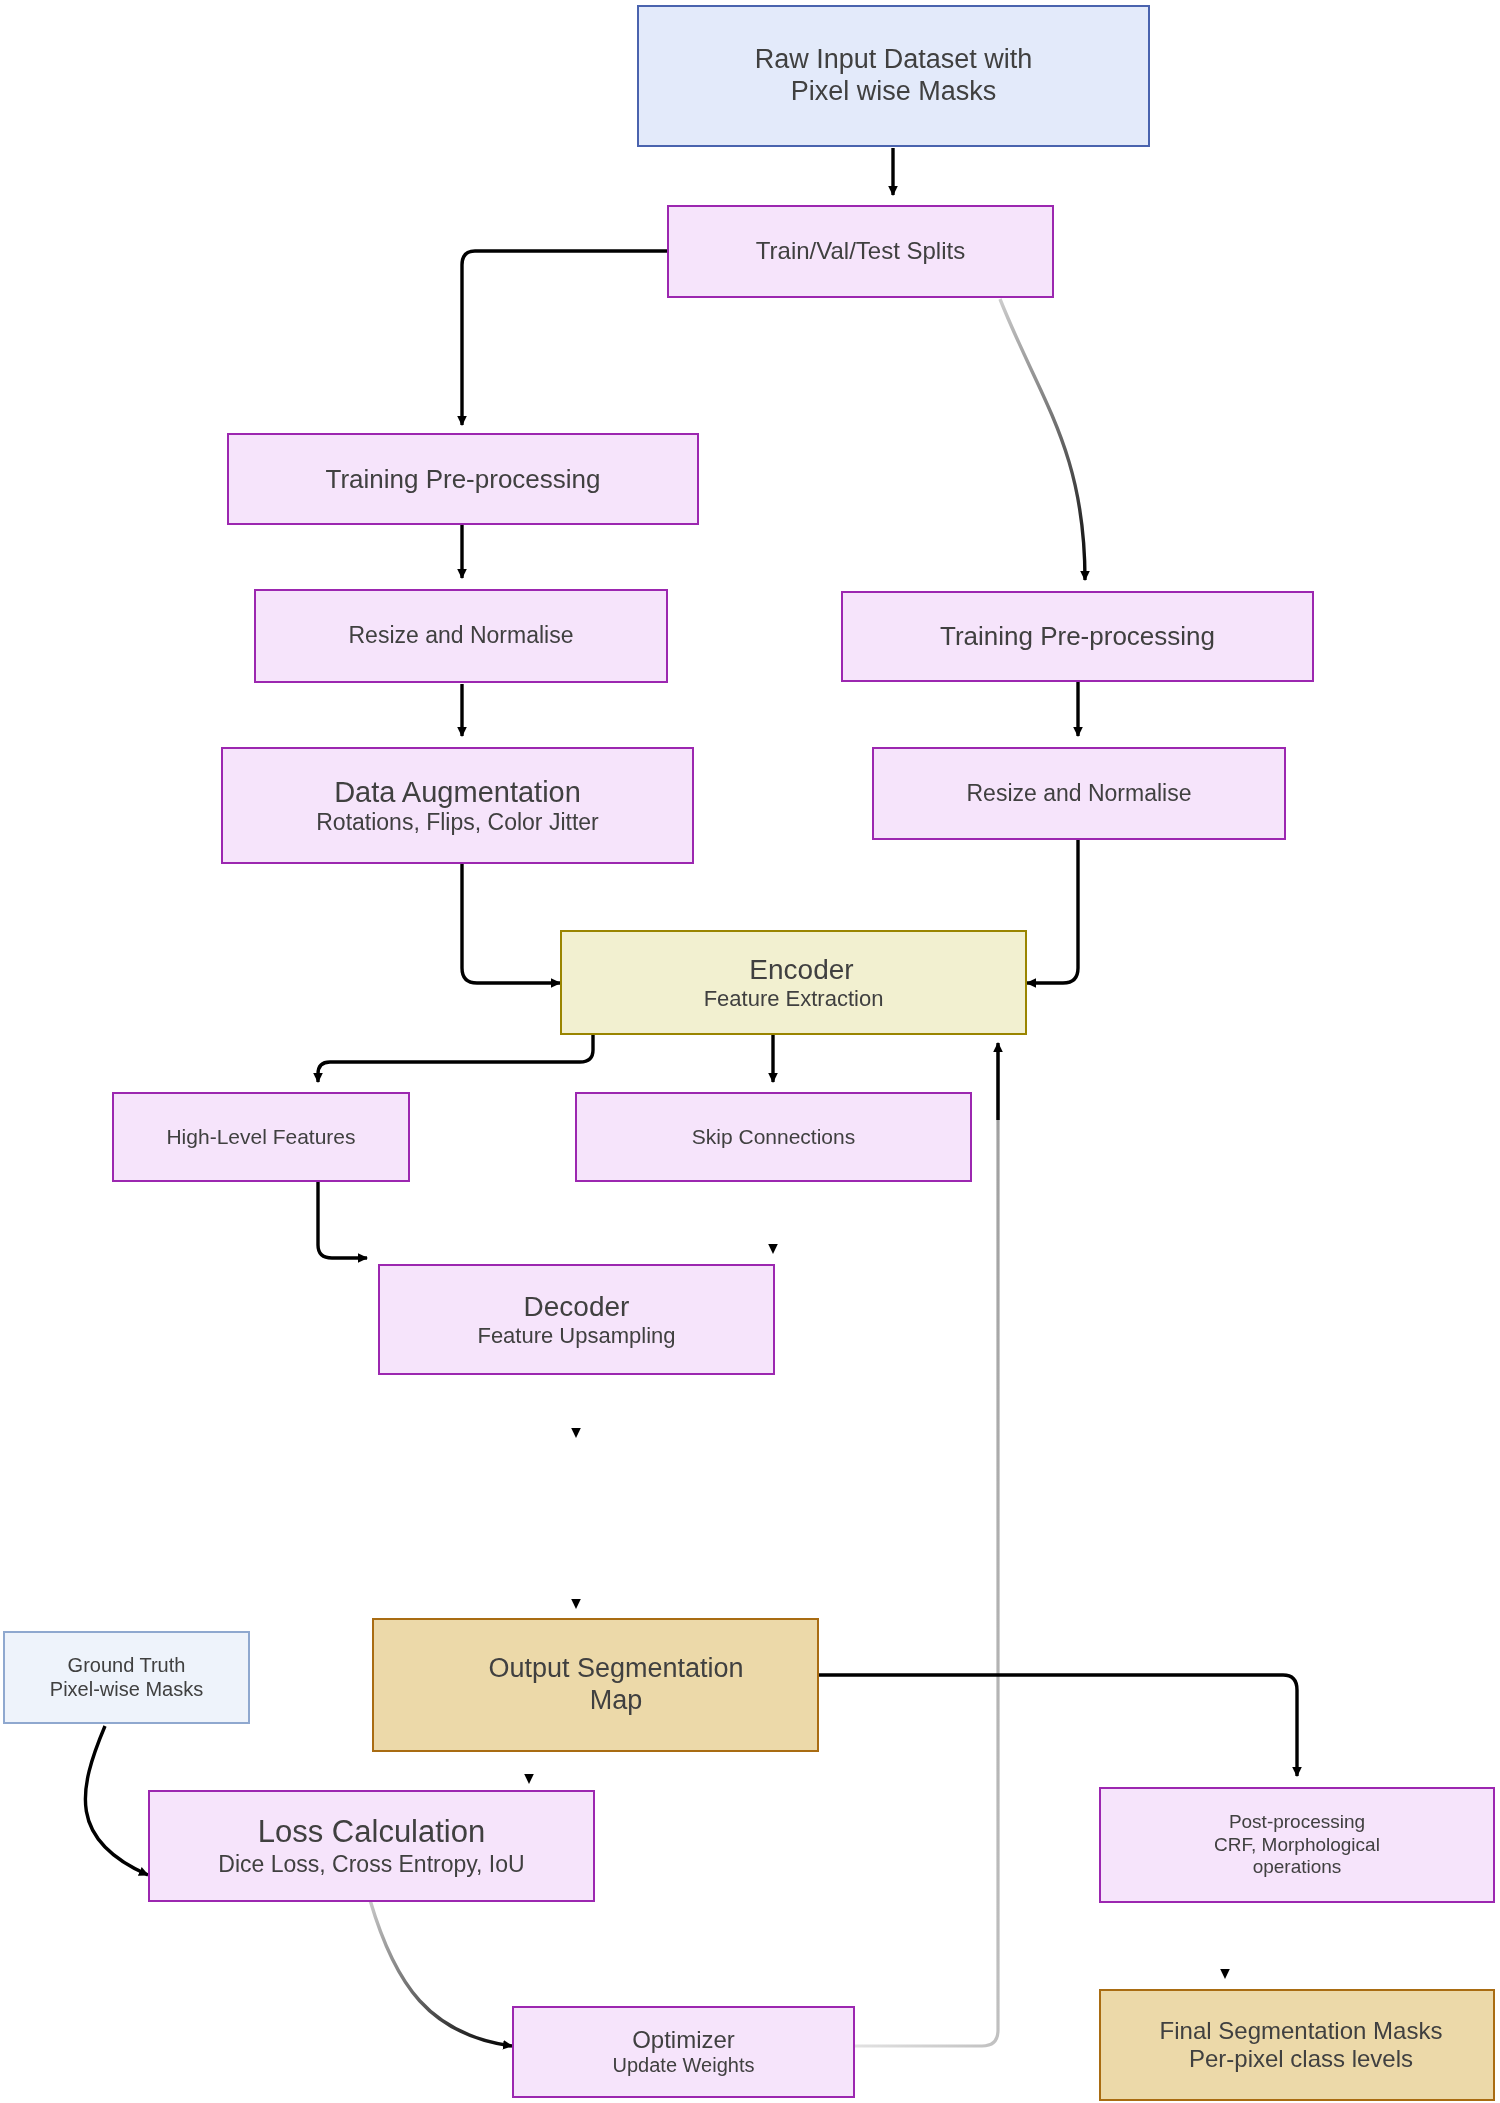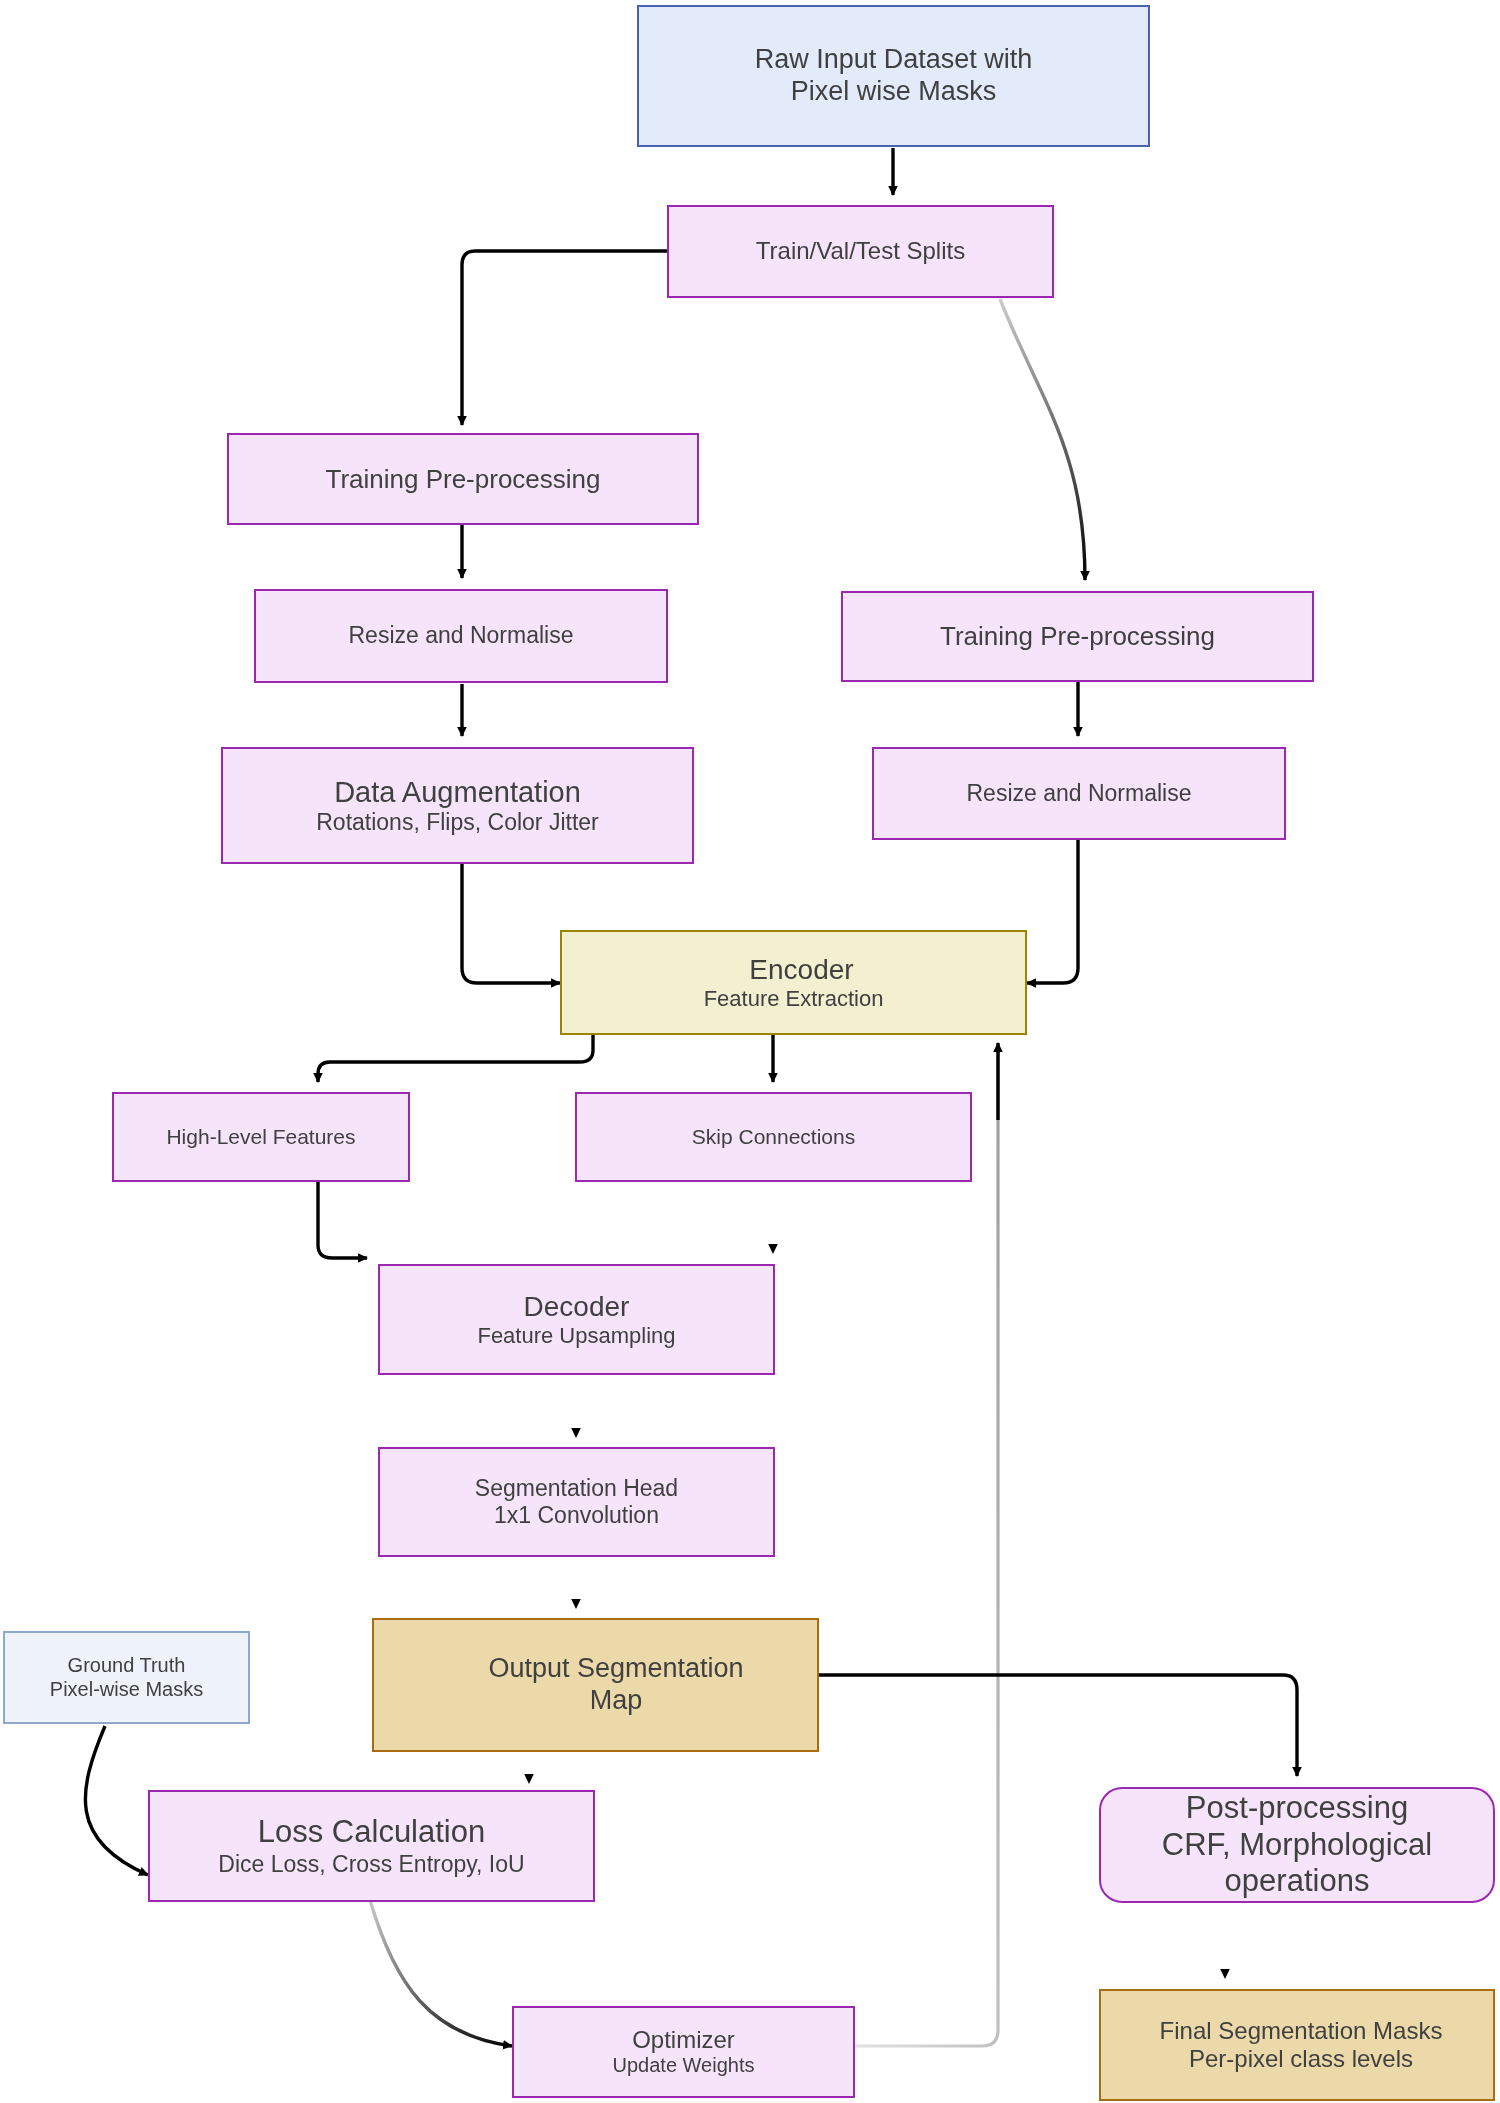--- a/index.html
+++ b/index.html
@@ -163,24 +163,20 @@
 
   <div class="node v-purple" style="left:575px; top:1092px; width:397px; height:90px; font-size:21px;">
     <span class="t1">Skip Connections</span>
   </div>
 
   <div class="node v-purple" style="left:378px; top:1264px; width:397px; height:111px; font-size:22px;">
     <span class="t1" style="font-size:28px;">Decoder</span>
     <span class="t2">Feature Upsampling</span>
   </div>
 
-  <div class="node v-purple" style="left:378px; top:1447px; width:397px; height:110px; font-size:23px;">
-    <span class="t1">Segmentation Head</span>
-    <span class="t2">1x1 Convolution</span>
-  </div>
 
   <div class="node v-tan" style="left:372px; top:1618px; width:447px; height:134px; font-size:27px;padding-left:41px;">
     <span class="t1">Output Segmentation</span>
     <span class="t2">Map</span>
   </div>
 
   <div class="node v-bluelt" style="left:3px; top:1631px; width:247px; height:93px; font-size:20px;">
     <span class="t1">Ground Truth</span>
     <span class="t2">Pixel-wise Masks</span>
   </div>
@@ -188,21 +184,21 @@
   <div class="node v-purple" style="left:148px; top:1790px; width:447px; height:112px; font-size:23px;">
     <span class="t1" style="font-size:31px;">Loss Calculation</span>
     <span class="t2">Dice Loss, Cross Entropy, IoU</span>
   </div>
 
   <div class="node v-purple" style="left:512px; top:2006px; width:343px; height:92px; font-size:20px;">
     <span class="t1" style="font-size:24px;">Optimizer</span>
     <span class="t2">Update Weights</span>
   </div>
 
-  <div class="node v-purple" style="left:1099px; top:1787px; width:396px; height:116px; font-size:31px;border-radius:23px;">
+  <div class="node v-purple" style="left:1099px; top:1787px; width:396px; height:116px; font-size:19px;">
     <span class="t1">Post-processing</span>
     <span class="t2">CRF, Morphological</span>
     <span class="t2">operations</span>
   </div>
 
   <div class="node v-tan" style="left:1099px; top:1989px; width:396px; height:112px; font-size:24px;padding-left:8px;">
     <span class="t1">Final Segmentation Masks</span>
     <span class="t2">Per-pixel class levels</span>
   </div>
 

